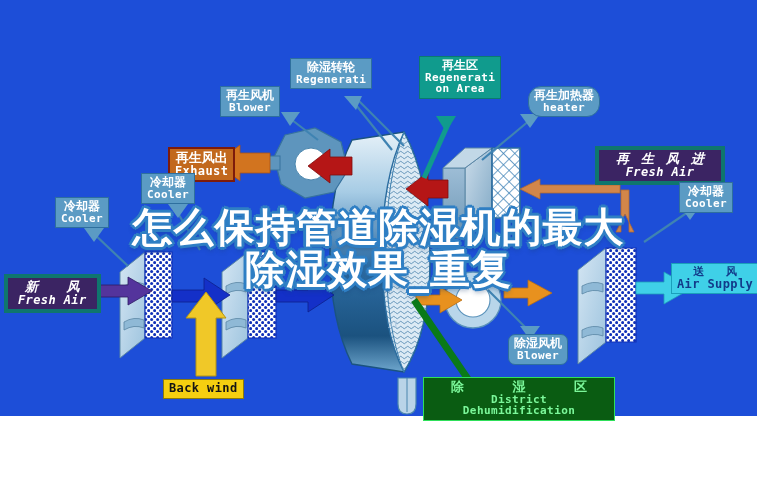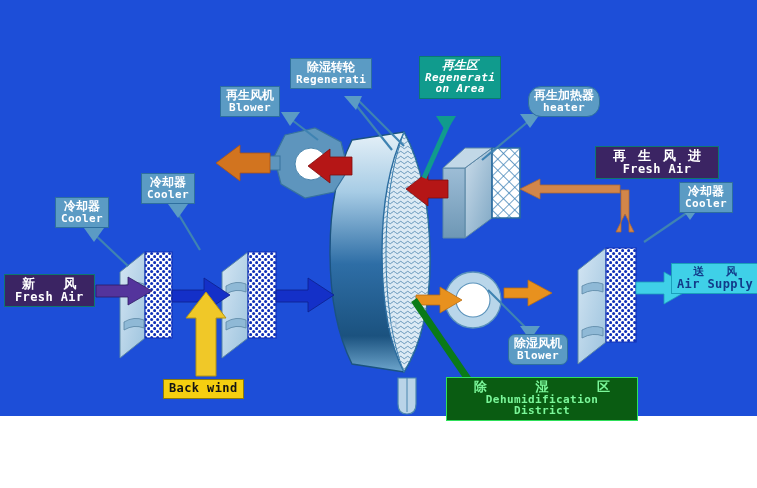--- a/index.html
+++ b/index.html
@@ -63,22 +63,23 @@
     background: #c2681d;
     border: 2px solid #7d1b0b;
     color: #ffffff;
   }
   .lbl.orange .cn { font-size: 13px; }
   .lbl.orange .en { font-size: 12px; }
 
   
   .lbl.purple {
     background: #3b2463;
-    border: 1px solid #0f766e;
+    border: 4px solid #0f766e;
     color: #ffffff;
+    font-style: italic;
   }
   .lbl.purple .cn { font-size: 13px; letter-spacing: 12px; text-indent: 12px; }
   .lbl.purple .en { font-size: 12px; }
 
   
   .lbl.cyan {
     background: #3fd0e8;
     border: 1px solid #1a9fbb;
     color: #123a8a;
   }
@@ -319,31 +320,35 @@
   <div class="lbl steel" style="left:290px; top:58px;">
     <span class="cn">除湿转轮</span>
     <span class="en">Regenerati</span>
   </div>
 
   <div class="lbl steel" style="left:220px; top:86px;">
     <span class="cn">再生风机</span>
     <span class="en">Blower</span>
   </div>
 
-  <div class="lbl teal" style="left:419px; top:56px;font-style:italic;">
+  <div class="lbl teal" style="left:419px; top:56px;">
     <span class="cn">再生区</span>
     <span class="en">Regenerati</span>
     <span class="en">on Area</span>
   </div>
 
   <div class="lbl steel" style="left:528px; top:86px;border-radius:13px;">
     <span class="cn">再生加热器</span>
     <span class="en">heater</span>
   </div>
 
+  <div class="lbl orange" style="left:168px; top:147px;">
+    <span class="cn">再生风出</span>
+    <span class="en">Exhaust</span>
+  </div>
 
   <div class="lbl purple" style="left:595px; top:146px;">
     <span class="cn">再生风进</span>
     <span class="en">Fresh Air</span>
   </div>
 
   <div class="lbl steel" style="left:679px; top:182px;">
     <span class="cn">冷却器</span>
     <span class="en">Cooler</span>
   </div>
@@ -365,27 +370,31 @@
 
   <div class="lbl yellow" style="left:163px; top:379px;">
     <span class="en">Back wind</span>
   </div>
 
   <div class="lbl steel" style="left:508px; top:334px;border-radius:7px;">
     <span class="cn">除湿风机</span>
     <span class="en">Blower</span>
   </div>
 
-  <div class="lbl green" style="left:446px; top:377px;">
+  <div class="lbl green" style="left:423px; top:377px;">
     <span class="cn">除 湿 区</span>
+    <span class="en">District</span>
     <span class="en">Dehumidification</span>
-    <span class="en">District</span>
   </div>
 
   <div class="lbl cyan" style="left:671px; top:263px;">
     <span class="cn">送 风</span>
     <span class="en">Air Supply</span>
   </div>
 
   <div class="wm">xt</div>
 
+  <div id="title-overlay">
+    <div class="tline">怎么保持管道除湿机的最大</div>
+    <div class="tline">除湿效果_重复</div>
+  </div>
 
 </div>
 
 </body></html>

